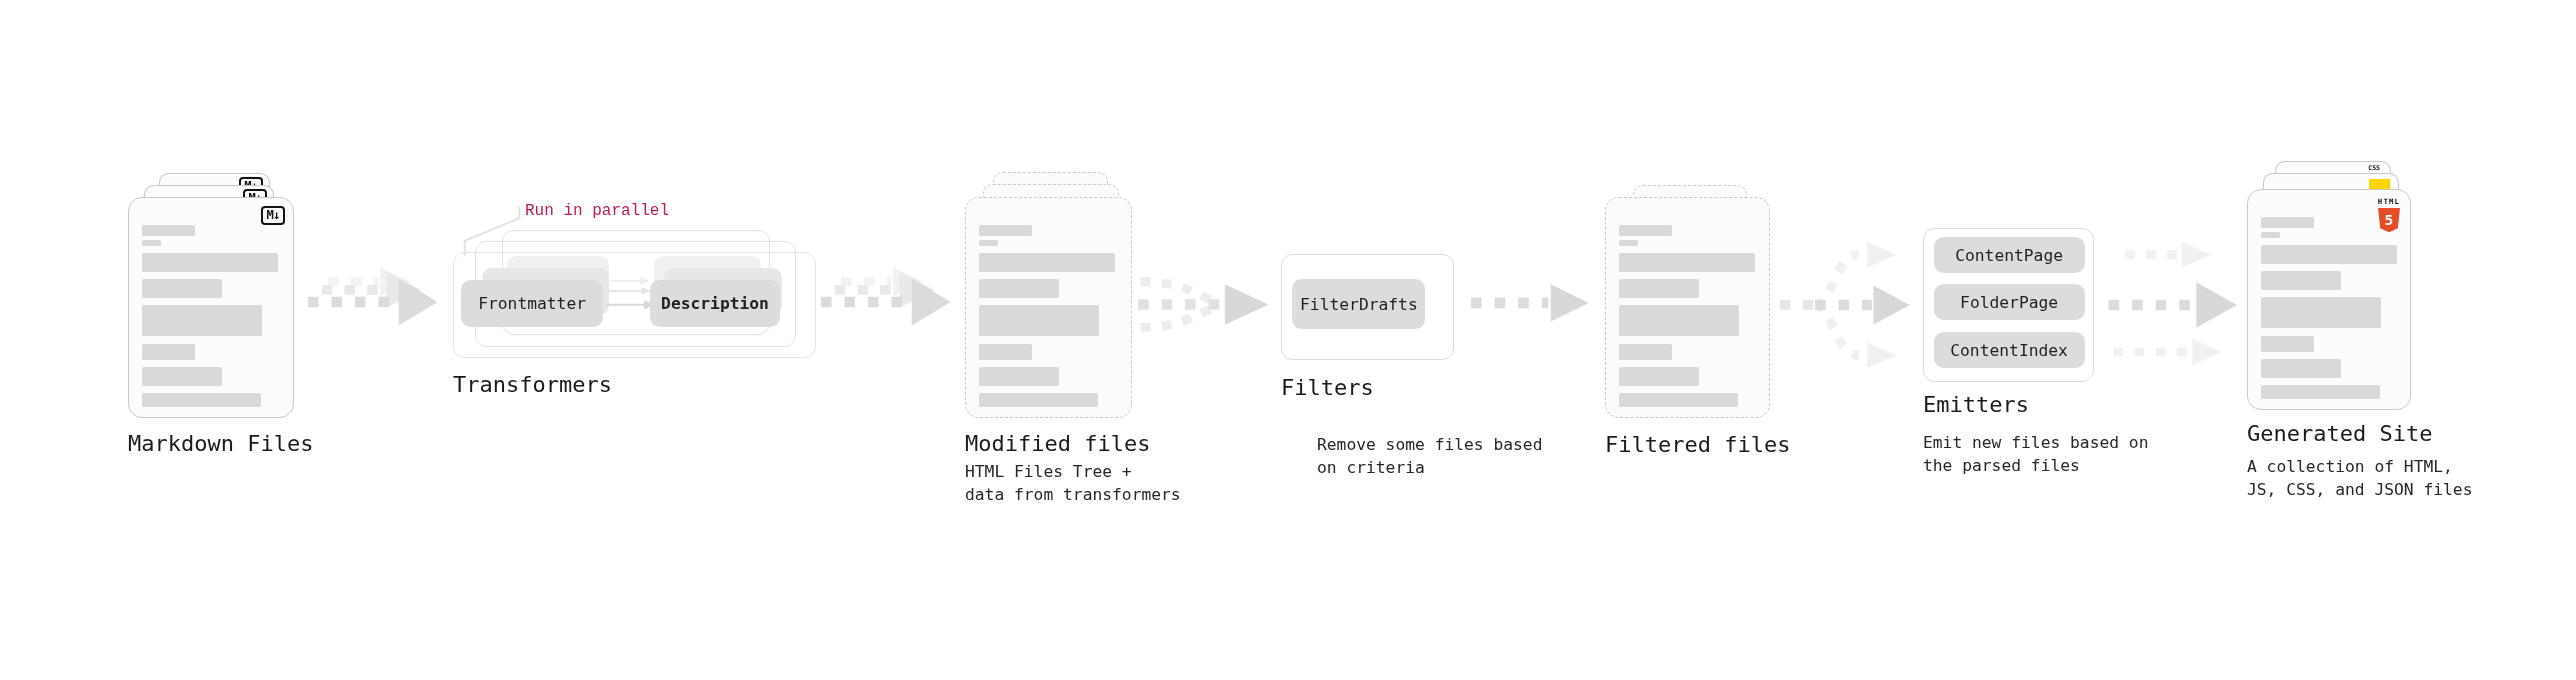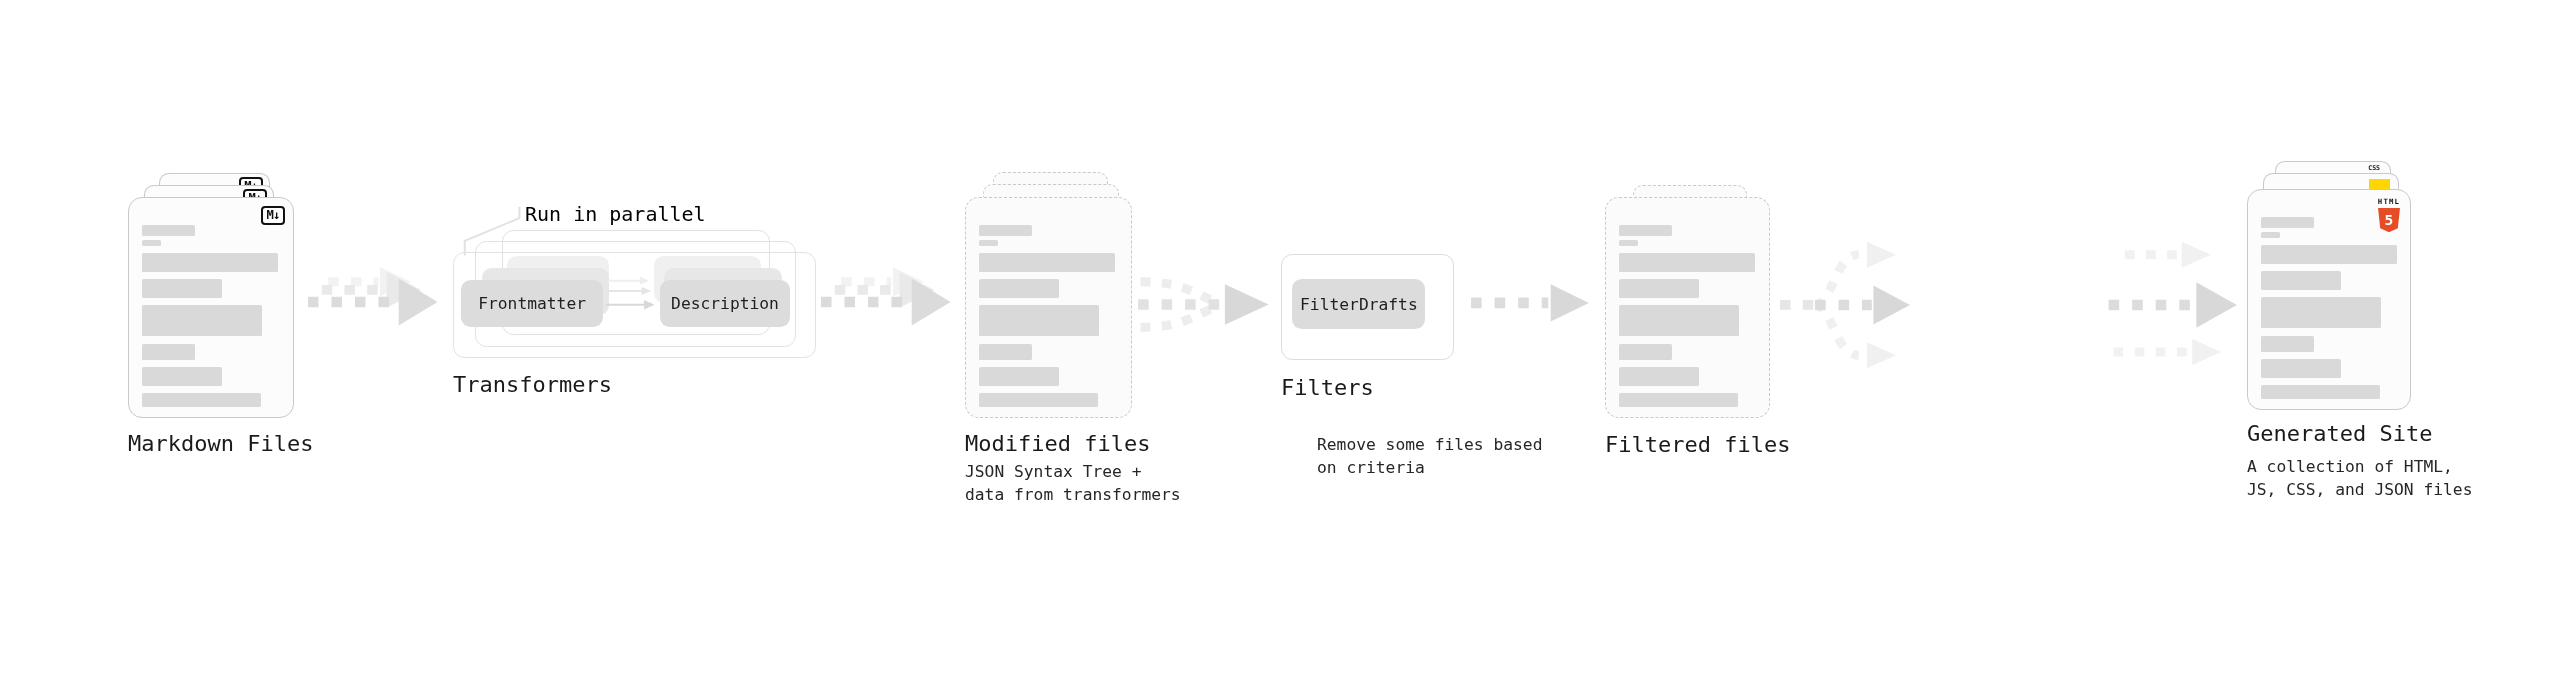--- a/index.html
+++ b/index.html
@@ -41,21 +41,21 @@
   .group-box.solidbg{border-color:#dcdcdc;background:#ffffff;}
   .pill{position:absolute;background:#dcdcdc;border-radius:9.8px;display:flex;align-items:center;justify-content:center;
         font-size:16.3px;color:#1f1f1f;box-sizing:border-box;}
   .pill.ghost1{background:#e7e7e7;}
   .pill.ghost2{background:#f0f0f0;}
 
   
   .stage-label{position:absolute;font-size:22px;color:#1a1a1a;white-space:pre;}
   .stage-desc{position:absolute;font-size:16.3px;line-height:23px;color:#262626;}
   .stage-desc div{white-space:pre;}
-  .annotation{position:absolute;font-size:20px;color:#000000;white-space:pre;}
+  .annotation{position:absolute;font-size:16px;color:#be185d;white-space:pre;font-family:Liberation Mono, monospace;}
   svg{position:absolute;overflow:visible;}
 </style>
 </head>
 <body>
 
 <div id="canvas">
 
   <div class="stage" style="left:128px;width:341px;">
     <div class="file-card backlayer" style="left:31px;top:173px;width:111px;height:57px;z-index:1;">
       <span class="md-icon small">M↓</span>
@@ -105,21 +105,21 @@
     <svg style="left:153px;top:275px;" width="52" height="37" viewBox="0 0 64 46">
       <path d="M2,7 H42" stroke="#eeeeee" stroke-width="2.5" fill="none"></path>
         <polygon points="42,2 53,7 42,12" fill="#eeeeee"></polygon>
       <path d="M0,20 H44" stroke="#e5e5e5" stroke-width="2.5" fill="none"></path>
         <polygon points="44,15 56,20 44,25" fill="#e5e5e5"></polygon>
       <path d="M0,37 H47" stroke="#d8d8d8" stroke-width="2.5" fill="none"></path>
         <polygon points="47,31 60,37 47,43" fill="#d8d8d8"></polygon>
     </svg>
 
     <div class="pill" style="left:8.1px;top:280px;width:142px;height:47px;">Frontmatter</div>
-    <div class="pill" style="left:207px;top:280px;width:130px;height:47px;">Description</div>
+    <div class="pill" style="left:197px;top:280px;width:130px;height:47px;font-weight:bold;">Description</div>
 
     <svg style="left:1.6px;top:200px;" width="75" height="59" viewBox="0 0 92 72">
       <polyline points="79,8 79,22 12,50 12,68" fill="none" stroke="#e2e2e2" stroke-width="2.5"></polyline>
     </svg>
     <div class="annotation" style="left:72px;top:202px;">Run in parallel</div>
 
     <div class="stage-label" style="left:0;top:372px;">Transformers</div>
   </div>
 
   <svg style="left:814px;top:264px;" width="163" height="81" viewBox="0 0 200 100">
@@ -145,21 +145,21 @@
         <div class="bar b2"></div>
         <div class="bar b3"></div>
         <div class="bar b4"></div>
         <div class="bar b5"></div>
         <div class="bar b6"></div>
         <div class="bar b7"></div>
         <div class="bar b8"></div>
       </div>
     <div class="stage-label" style="left:0;top:431px;">Modified files</div>
     <div class="stage-desc" style="left:0;top:460px;">
-      <div>JSON Syntax Tree +</div>
+      <div>HTML Files Tree +</div>
       <div>data from transformers</div>
     </div>
   </div>
 
   <svg style="left:1134px;top:268px;" width="142" height="73" viewBox="0 0 175 90">
     <path d="M8,17 C55,17 70,28 94,39" fill="none" stroke="#ededed" stroke-width="11" stroke-dasharray="12 14"></path>
     <path d="M8,73 C55,73 70,62 94,51" fill="none" stroke="#ededed" stroke-width="11" stroke-dasharray="12 14"></path>
     <path d="M5,45 H110" fill="none" stroke="#e1e1e1" stroke-width="13" stroke-dasharray="13 16"></path>
     <polygon points="112,20 166,45 112,70" fill="#d8d8d8"></polygon>
   </svg>
@@ -197,20 +197,31 @@
   <svg style="left:1776px;top:240px;" width="138" height="134" viewBox="0 0 170 165">
     <path d="M5,80 H48" fill="none" stroke="#e6e6e6" stroke-width="12" stroke-dasharray="13 15"></path>
     <path d="M48,80 C70,80 72,18 102,18" fill="none" stroke="#f0f0f0" stroke-width="11" stroke-dasharray="12 14"></path>
     <polygon points="112,2 148,18 112,34" fill="#f0f0f0"></polygon>
     <path d="M48,80 C70,80 72,142 102,142" fill="none" stroke="#f0f0f0" stroke-width="11" stroke-dasharray="12 14"></path>
     <polygon points="112,126 148,142 112,158" fill="#f0f0f0"></polygon>
     <path d="M48,80 H118" fill="none" stroke="#dcdcdc" stroke-width="13" stroke-dasharray="13 16"></path>
     <polygon points="120,56 165,80 120,104" fill="#d8d8d8"></polygon>
   </svg>
 
+  <div class="stage" style="left:1923px;width:325px;">
+    <div class="group-box solidbg" style="left:0;top:228px;width:171px;height:154px;"></div>
+    <div class="pill" style="left:10.6px;top:237px;width:151px;height:36px;">ContentPage</div>
+    <div class="pill" style="left:10.6px;top:284px;width:151px;height:36px;">FolderPage</div>
+    <div class="pill" style="left:10.6px;top:332px;width:151px;height:36px;">ContentIndex</div>
+    <div class="stage-label" style="left:0;top:392px;">Emitters</div>
+    <div class="stage-desc" style="left:0;top:431px;">
+      <div>Emit new files based on</div>
+      <div>the parsed files</div>
+    </div>
+  </div>
 
   <svg style="left:2107px;top:240px;" width="138" height="130" viewBox="0 0 170 160">
     <path d="M22,18 H90" fill="none" stroke="#f1f1f1" stroke-width="11" stroke-dasharray="12 14"></path>
     <polygon points="92,2 128,18 92,34" fill="#f1f1f1"></polygon>
     <path d="M2,80 H108" fill="none" stroke="#dcdcdc" stroke-width="13" stroke-dasharray="13 16"></path>
     <polygon points="110,52 160,80 110,108" fill="#d8d8d8"></polygon>
     <path d="M8,138 H103" fill="none" stroke="#f1f1f1" stroke-width="11" stroke-dasharray="12 14"></path>
     <polygon points="105,122 141,138 105,154" fill="#f1f1f1"></polygon>
   </svg>
 

